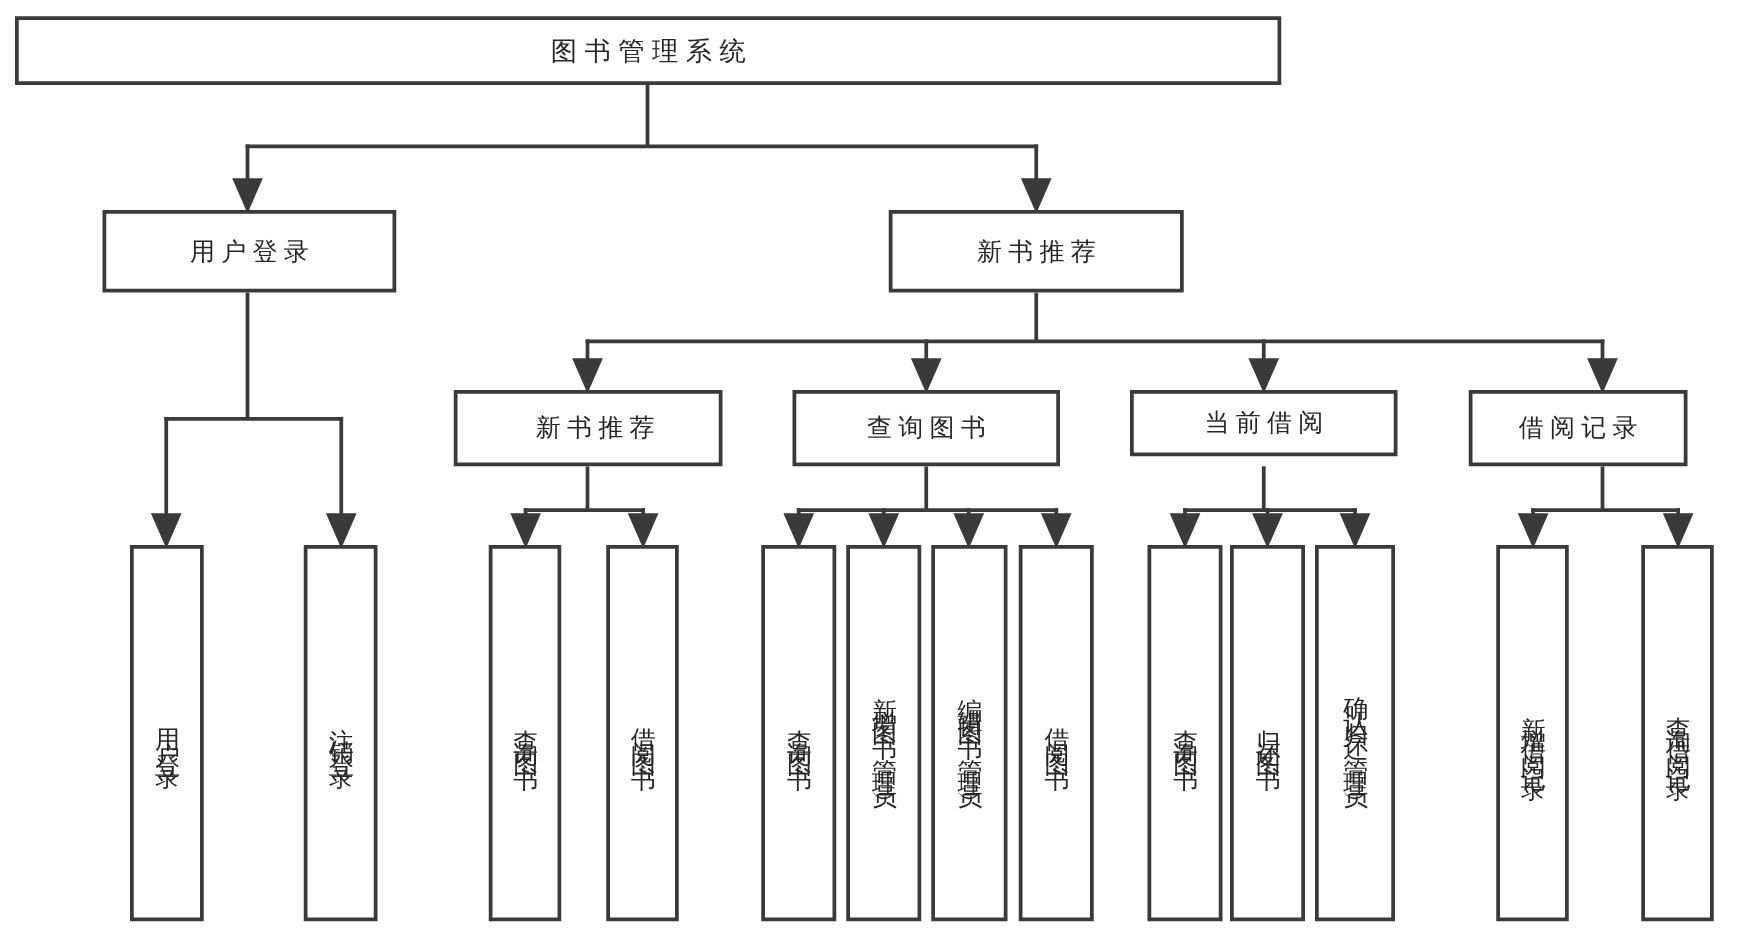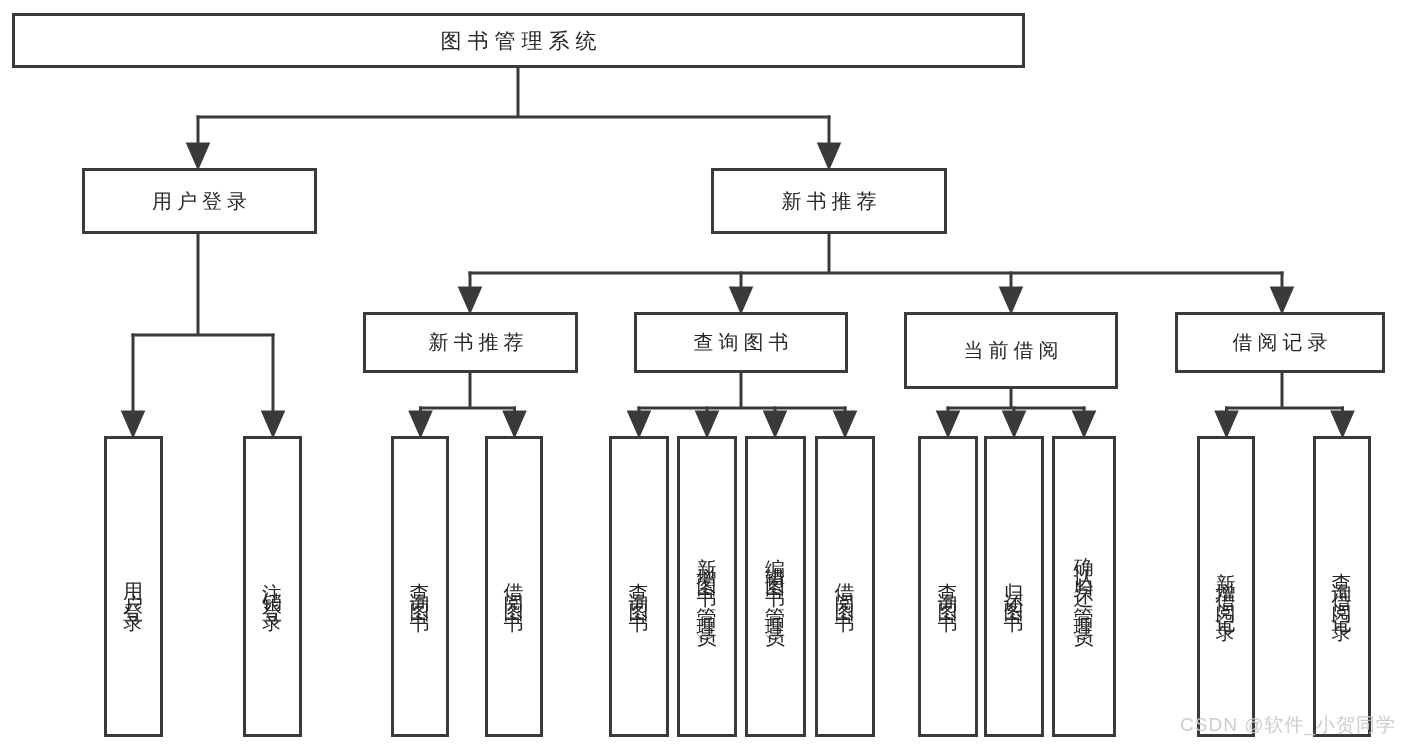--- a/index.html
+++ b/index.html
@@ -152,24 +152,24 @@
   <div class="box" style="left:711px; top:168px; width:236px; height:66px;">
     <span class="hlabel">新书推荐</span>
   </div>
 
   <div class="box" style="left:363px; top:312px; width:215px; height:61px;padding-left:11px;">
     <span class="hlabel">新书推荐</span>
   </div>
   <div class="box" style="left:634px; top:312px; width:214px; height:61px;">
     <span class="hlabel">查询图书</span>
   </div>
-  <div class="box" style="left:904px; top:312px; width:214px; height:77px;">
+  <div class="box" style="left:904px; top:312px; width:214px; height:53px;">
     <span class="hlabel">当前借阅</span>
   </div>
-  <div class="box" style="left:1175px; top:312px; width:210px; height:61px;">
+  <div class="box" style="left:1175px; top:312px; width:175px; height:61px;">
     <span class="hlabel">借阅记录</span>
   </div>
 
   <div class="box leaf" style="left:104px; top:436px; width:59px; height:301px;">
     <span class="vlabel">用户登录</span>
   </div>
   <div class="box leaf" style="left:243px; top:436px; width:59px; height:301px;">
     <span class="vlabel">注销登录</span>
   </div>
 
@@ -203,15 +203,14 @@
     <span class="vlabel">确认归还（管理员）</span>
   </div>
 
   <div class="box leaf" style="left:1197px; top:436px; width:58px; height:301px;">
     <span class="vlabel">新增借阅记录</span>
   </div>
   <div class="box leaf" style="left:1313px; top:436px; width:58px; height:301px;">
     <span class="vlabel">查询借阅记录</span>
   </div>
 
-  <div id="watermark">CSDN @软件_小贺同学</div>
 
 </div>
 
 </body></html>

